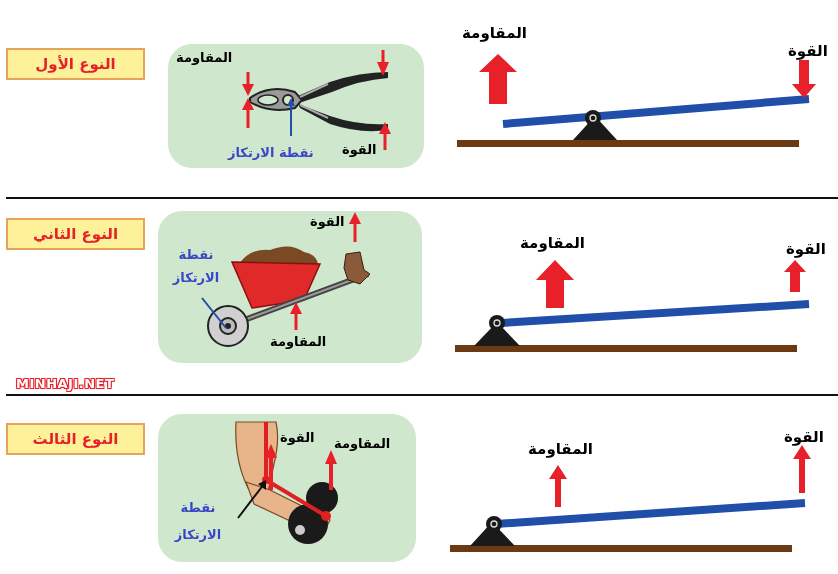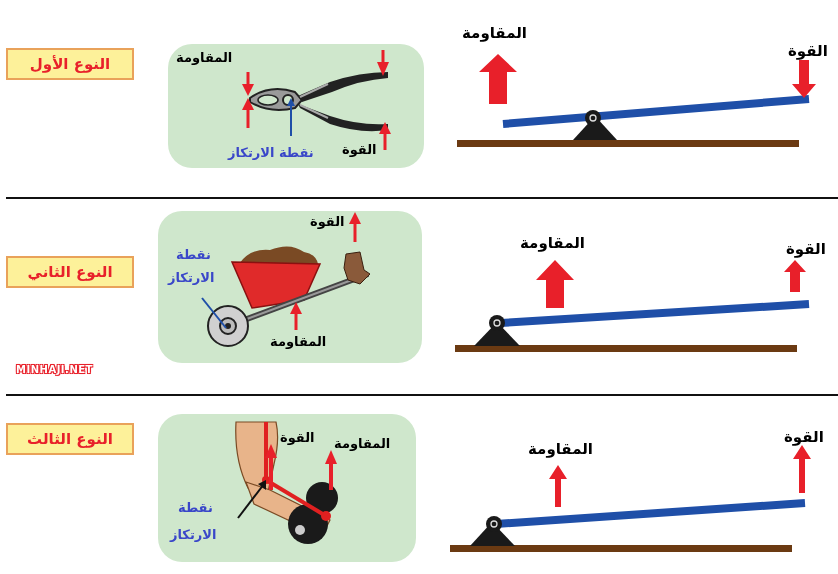--- a/index.html
+++ b/index.html
@@ -1,36 +1,36 @@
 <!DOCTYPE html>
 <html><head>
 <meta charset="utf-8">
 <style>
   html, body { margin: 0; padding: 0; background: #ffffff; }
   body { width: 838px; height: 574px; position: relative; overflow: hidden;
          font-family: "DejaVu Sans", sans-serif; }
   .type-label {
-    position: absolute; left: 6px; width: 128px; height: 32px;
+    position: absolute; left: 6px; width: 139px; height: 32px;
     background: #fdf19a; border: 2px solid #e9a25a; box-sizing: border-box;
     color: #e8202a; font-weight: bold; font-size: 15px;
     display: flex; align-items: center; justify-content: center;
     direction: rtl;
   }
   .panel {
     position: absolute; left: 168px; width: 256px; height: 124px;
     background: #cfe7cc; border-radius: 24px;
   }
   .divider { position: absolute; left: 6px; width: 832px; height: 2px; background: #111; }
   .red-text { color: #000000; font-weight: bold; direction: rtl; white-space: nowrap; position: absolute; }
-  .blue-text { color: #3a47c9; font-weight: bold; direction: rtl; white-space: nowrap; position: absolute; text-align: left; }
+  .blue-text { color: #3a47c9; font-weight: bold; direction: rtl; white-space: nowrap; position: absolute; text-align: center; }
   .lbl-sm { font-size: 13px; }
   .lbl-md { font-size: 15px; }
   svg { position: absolute; overflow: visible; }
   .watermark {
-    position: absolute; left: 16px; top: 364px; font-size: 10px; font-weight: bold;
+    position: absolute; left: 16px; top: 376px; font-size: 13px; font-weight: bold;
     color: #ffffff; letter-spacing: 0.5px;
     text-shadow: -1px -1px 0 #e8202a, 1px -1px 0 #e8202a, -1px 1px 0 #e8202a, 1px 1px 0 #e8202a, 0 0 2px #e8202a;
     font-family: "DejaVu Sans", sans-serif;
   }
 </style>
 </head>
 <body>
 
 <div class="type-label" style="top:48px;">النوع الأول</div>
 
@@ -80,21 +80,21 @@
 
   <polygon points="24,32 43,14 62,32 52,32 52,64 34,64 34,32" fill="#e8202a"></polygon>
 
   <polygon points="344,20 354,20 354,44 361,44 349,58 337,44 344,44" fill="#e8202a"></polygon>
 </svg>
 <div class="red-text lbl-md" style="left:462px; top:24px;">المقاومة</div>
 <div class="red-text lbl-md" style="left:788px; top:42px;">القوة</div>
 
 <div class="divider" style="top:197px;"></div>
 
-<div class="type-label" style="top:218px;margin-top:38px;">النوع الثاني</div>
+<div class="type-label" style="top:218px;">النوع الثاني</div>
 
 <div class="panel" style="top:211px; height:152px; left:158px; width:264px;"></div>
 
 <svg style="left:200px; top:240px;" width="180" height="110" viewBox="0 0 180 110">
 
   <path d="M38 26 Q48 8 70 10 Q90 2 104 12 Q116 14 118 24 Z" fill="#7a4a24"></path>
 
   <path d="M32 22 L120 24 L104 60 L52 68 Z" fill="#e02a2a" stroke="#8a1010" stroke-width="1.5"></path>
 
   <line x1="28" y1="86" x2="168" y2="34" stroke="#444" stroke-width="6"></line>

